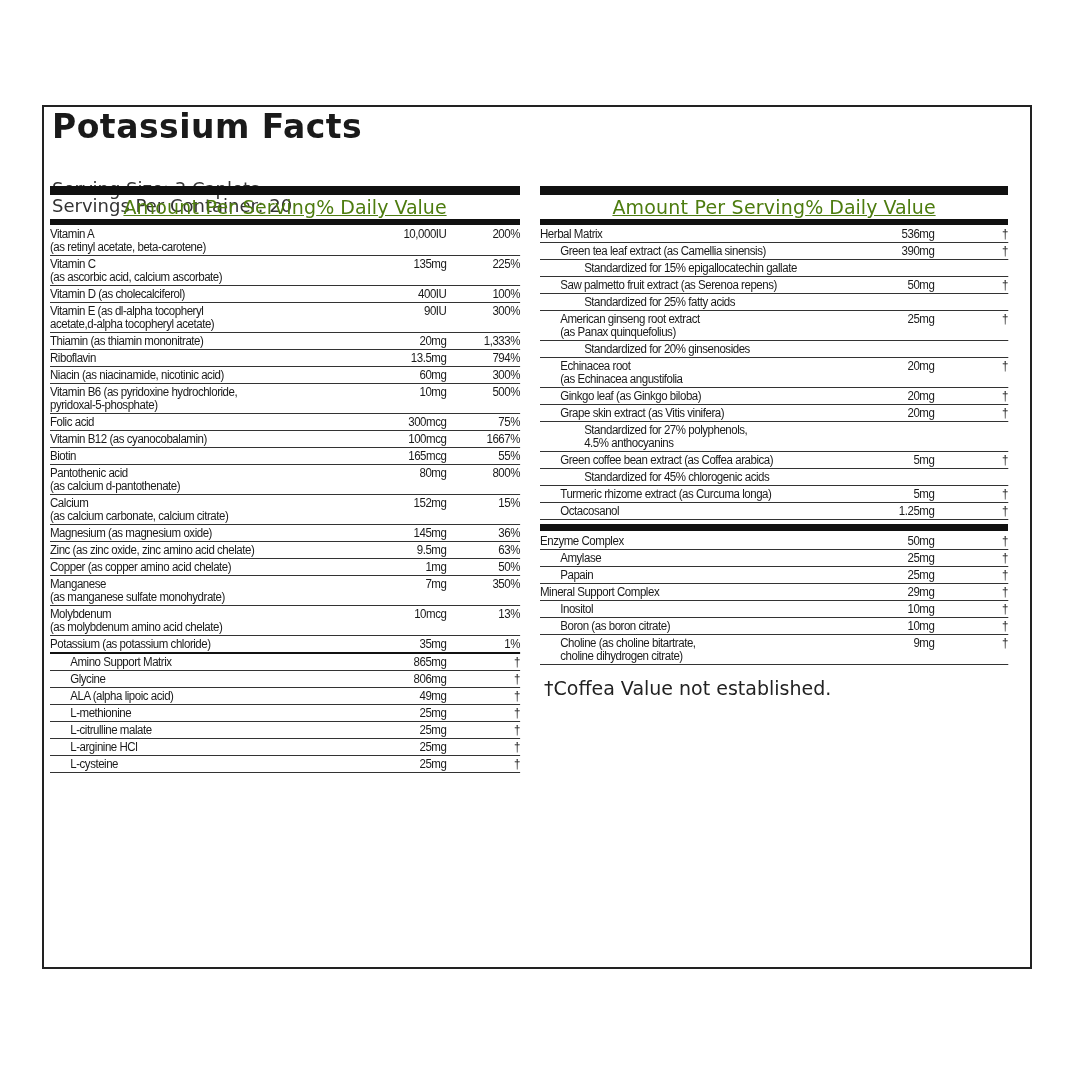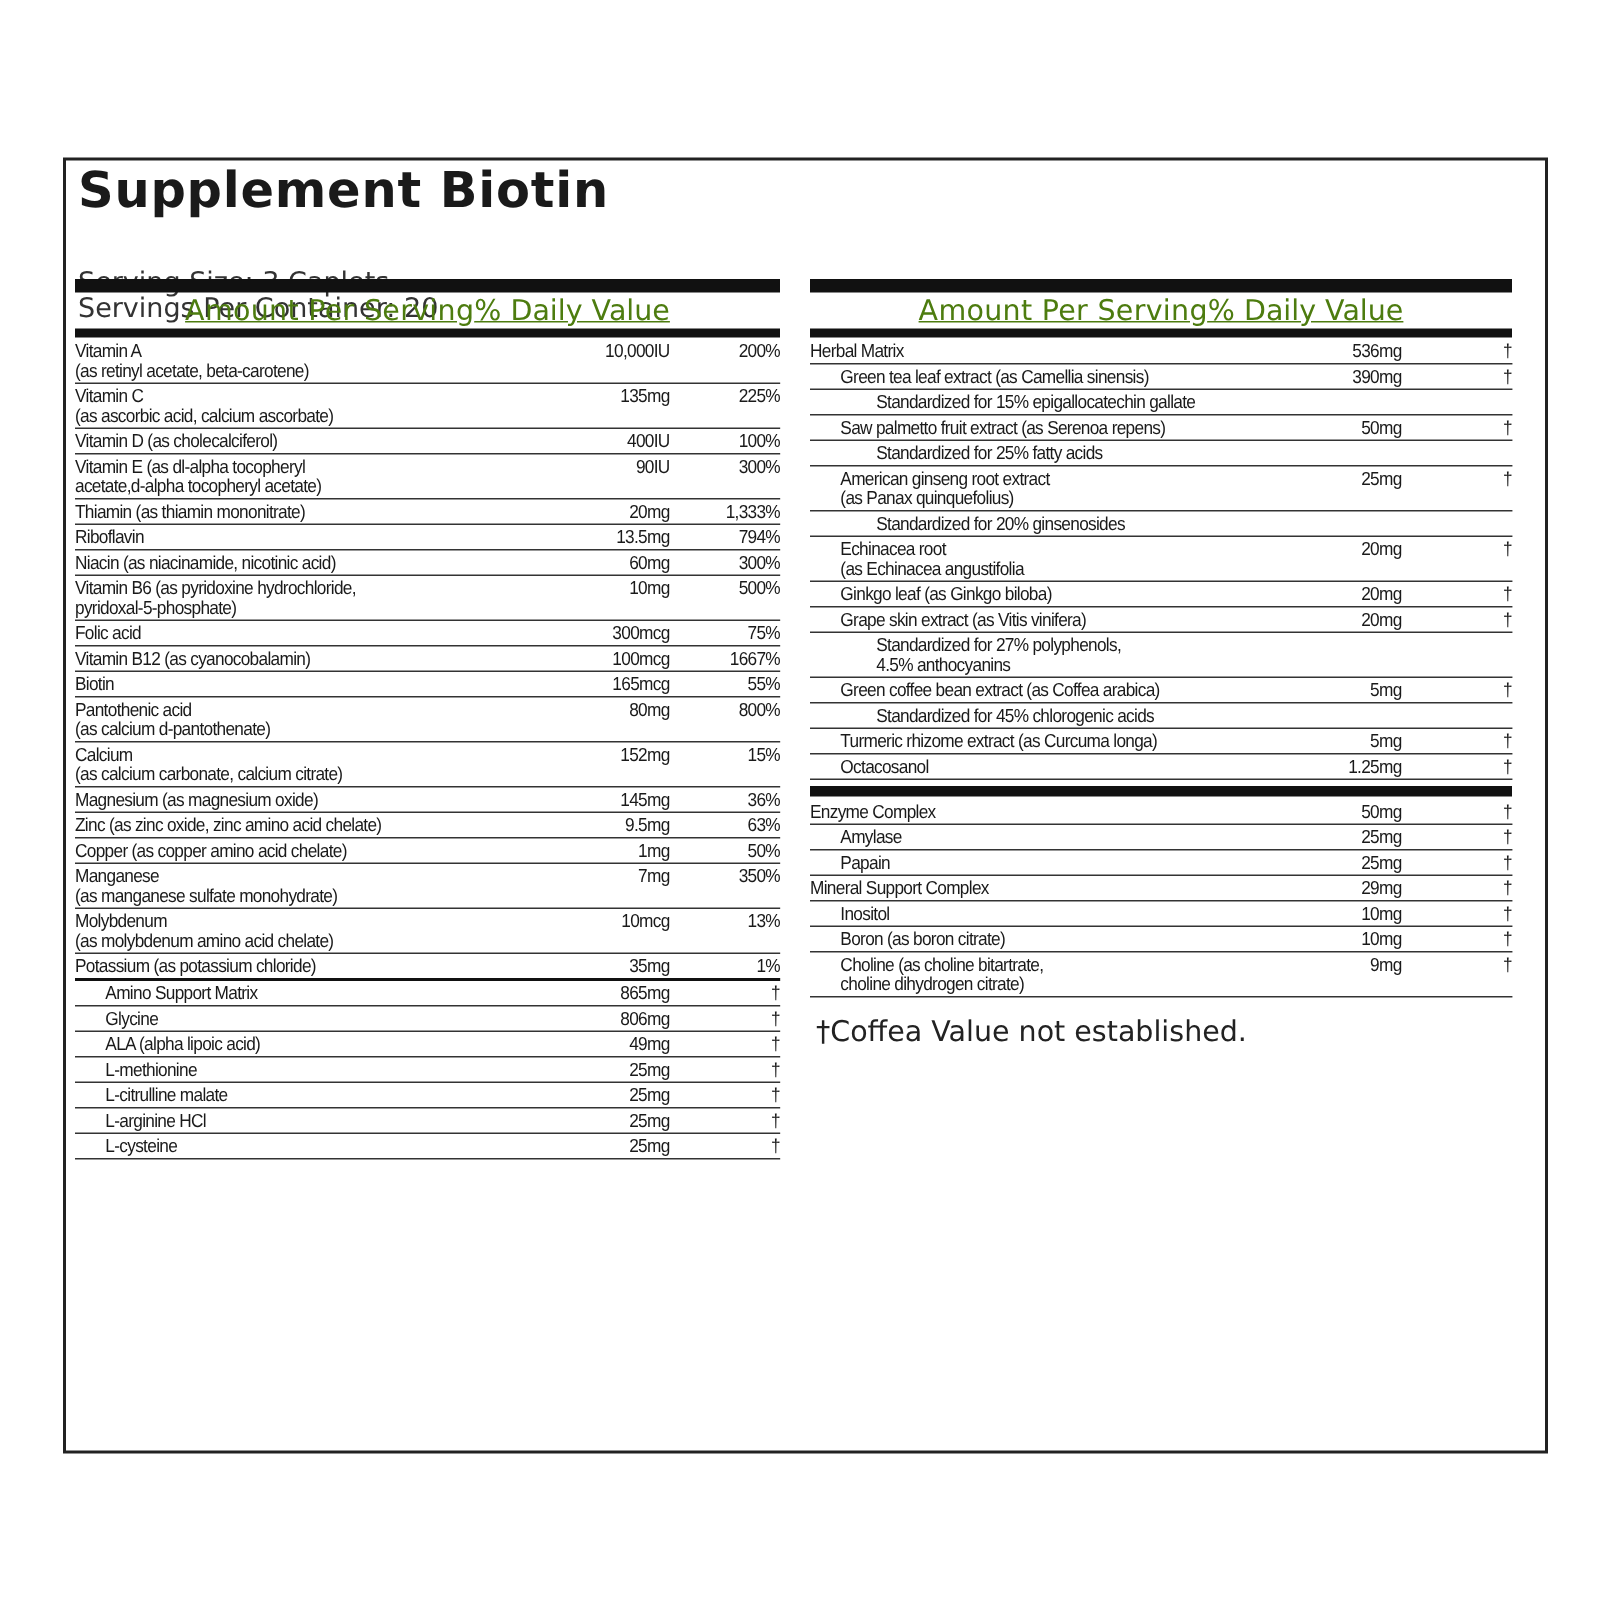--- a/index.html
+++ b/index.html
@@ -29,21 +29,21 @@
   .row.indent2 .name { padding-left:48px; }
   .row.heavy { border-bottom:2px solid #111; }
   .row .sub { display:block; }
   .section-bar { height:7px; background:#111; margin:4px 0 2px; }
   .footnote { font-family:"DejaVu Sans", sans-serif; font-size:19px; margin-top:12px; padding-left:4px; color:#222; }
 </style>
 </head>
 <body>
 
 <div class="frame"></div>
-<div class="title">Supplement Biotin</div>
+<div class="title">Potassium Facts</div>
 <div class="serving">
   <div>Serving Size: 3 Caplets</div>
   <div>Servings Per Container: 20</div>
 </div>
 
 <div class="col left">
   <div class="bar-thick"></div>
   <div class="hdr">
     <span class="ps">Amount Per Serving</span>
     <span>% Daily Value</span>

